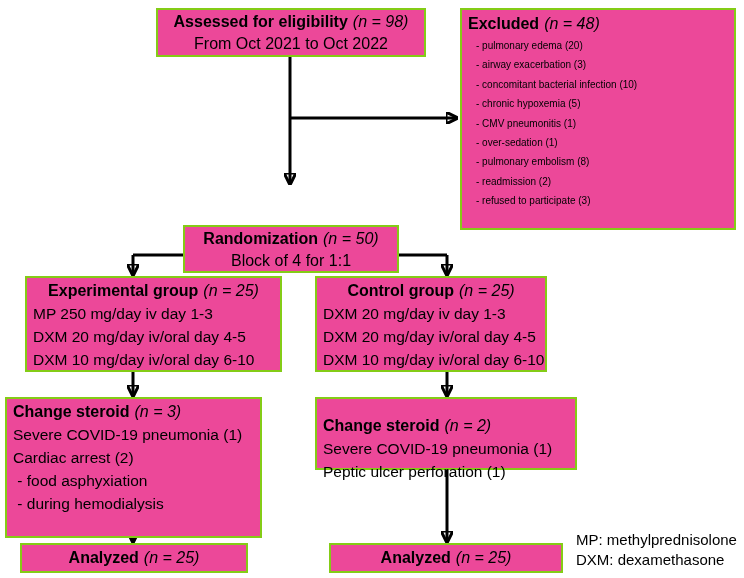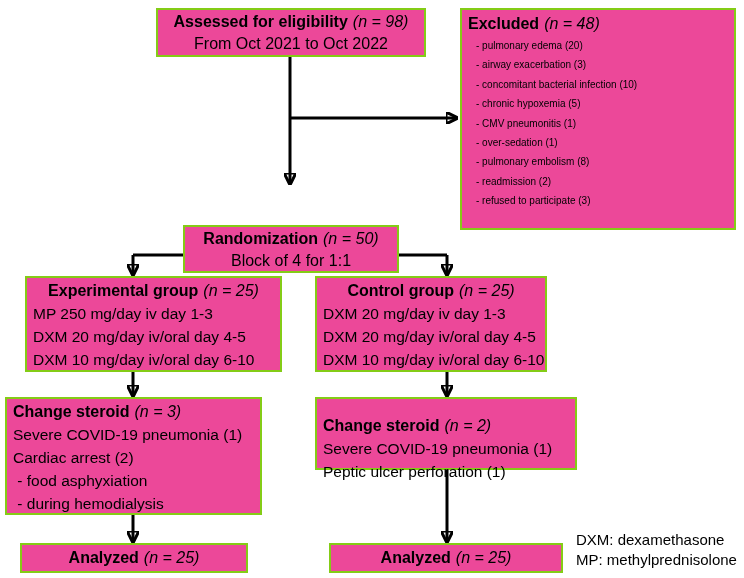--- a/index.html
+++ b/index.html
@@ -23,21 +23,21 @@
 
   #b-assessed { left: 156px; top: 8px; width: 270px; height: 49px; padding-top: 1px; }
   #b-assessed .title-row { line-height: 22px; }
   #b-excluded { left: 460px; top: 8px; width: 276px; height: 222px; padding: 2px 4px 0 6px; }
   #b-excluded .title-row { line-height: 24px; }
   .ex-item { font-size: 10px; line-height: 19.4px; padding-left: 8px; white-space: pre; }
   #b-random { left: 183px; top: 185px; width: 216px; height: 48px; padding-top: 1px; margin-top: 40px; }
   #b-random .title-row { line-height: 22px; }
   #b-exp  { left: 5px;   top: 276px; width: 257px; height: 96px; padding-top: 1px; margin-left: 20px; }
   #b-ctrl { left: 315px; top: 276px; width: 232px; height: 96px; padding-top: 1px; }
-  #b-chg-l { left: 5px;   top: 397px; width: 257px; height: 118px; padding-top: 1px; }
+  #b-chg-l { left: 5px;   top: 397px; width: 257px; height: 141px; padding-top: 1px; }
   #b-chg-r { left: 315px; top: 397px; width: 262px; height: 73px;  padding-top: 15px; }
   #b-an-l { left: 20px;  top: 543px; width: 228px; height: 30px; }
   #b-an-r { left: 329px; top: 543px; width: 234px; height: 30px; }
   #b-an-l .title-row, #b-an-r .title-row { line-height: 26px; }
   .legend {
     position: absolute; left: 576px; top: 530px; z-index: 1;
     font-size: 15px; line-height: 20px;
   }
 </style>
 </head>
@@ -116,17 +116,17 @@
 
   <div class="box centered" id="b-an-l">
     <div class="title-row"><span>Analyzed</span><span class="nval">(n = 25)</span></div>
   </div>
 
   <div class="box centered" id="b-an-r">
     <div class="title-row"><span>Analyzed</span><span class="nval">(n = 25)</span></div>
   </div>
 
   <div class="legend">
+    <div>MP: methylprednisolone</div>
     <div>DXM: dexamethasone</div>
-    <div>MP: methylprednisolone</div>
   </div>
 
 </div>
 
 </body></html>

